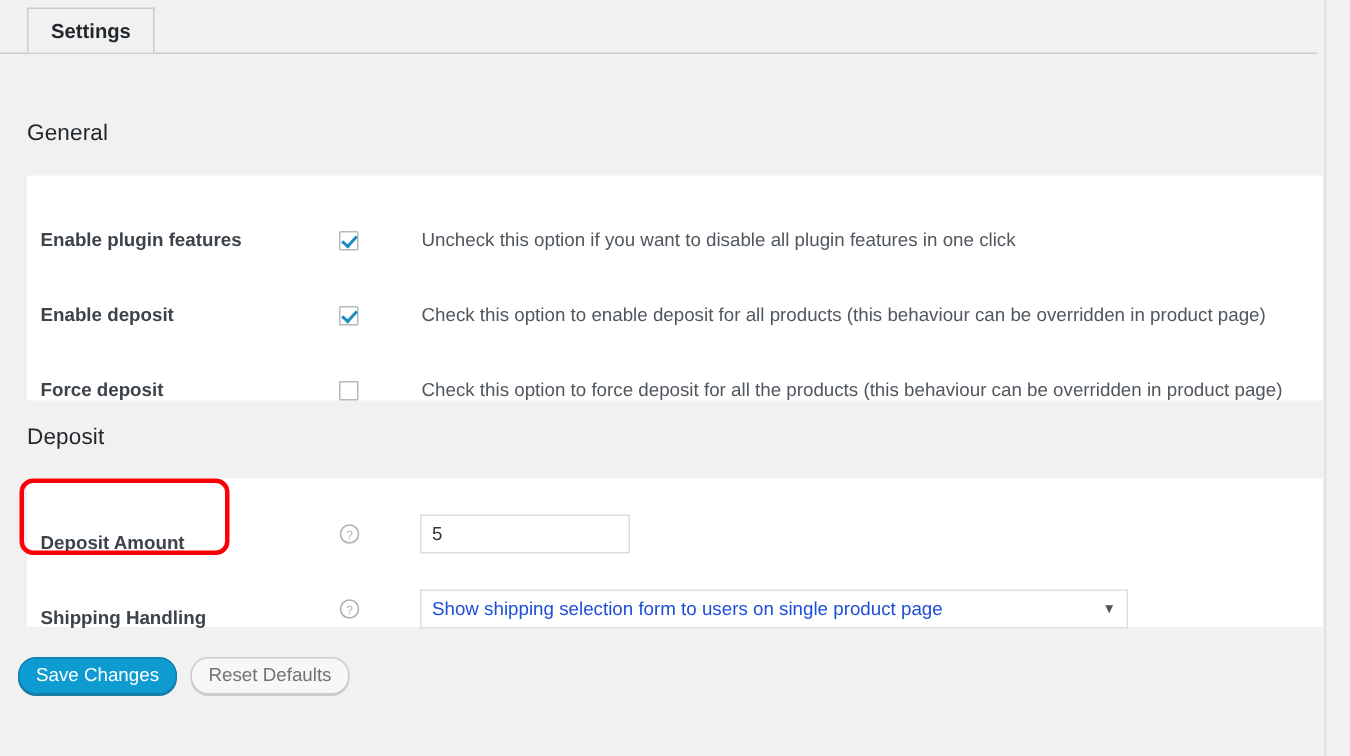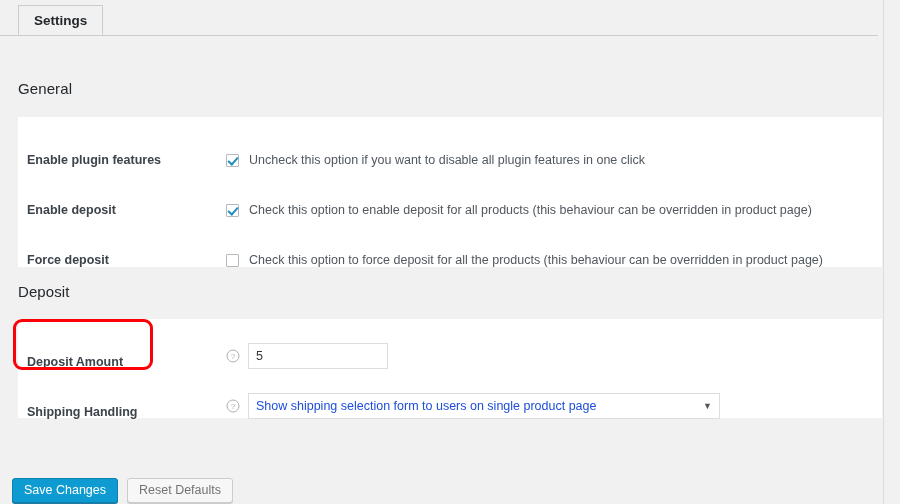--- a/index.html
+++ b/index.html
@@ -102,20 +102,21 @@
     padding-left: 9px;
     box-sizing: border-box;
     font-size: 12.5px;
     font-weight: bold;
     color: #3c434a;
   }
   .row-field {
     flex: 1;
     display: flex;
     align-items: center;
+    gap: 32px;
   }
 
   
   .cb {
     width: 13px;
     height: 13px;
     border: 1px solid #b4b9be;
     background: #fff;
     border-radius: 1px;
     box-sizing: border-box;
@@ -213,25 +214,24 @@
     top: 438px;
     display: flex;
     align-items: flex-start;
   }
   .btn {
     font-family: "Liberation Sans", sans-serif;
     font-size: 12.5px;
     height: 25px;
     line-height: 23px;
     padding: 0 11px;
-    border-radius: 3px;
+    border-radius: 12px;
     box-sizing: border-box;
     cursor: pointer;
     white-space: nowrap;
-    margin-top: 40px;
   }
   .btn-primary {
     background: #0e9bd1;
     border: 1px solid #0b82b0;
     color: #ffffff;
     box-shadow: 0 1px 0 rgba(11,110,150,0.9);
   }
   .btn-secondary {
     background: #f7f7f7;
     border: 1px solid #ccc;

